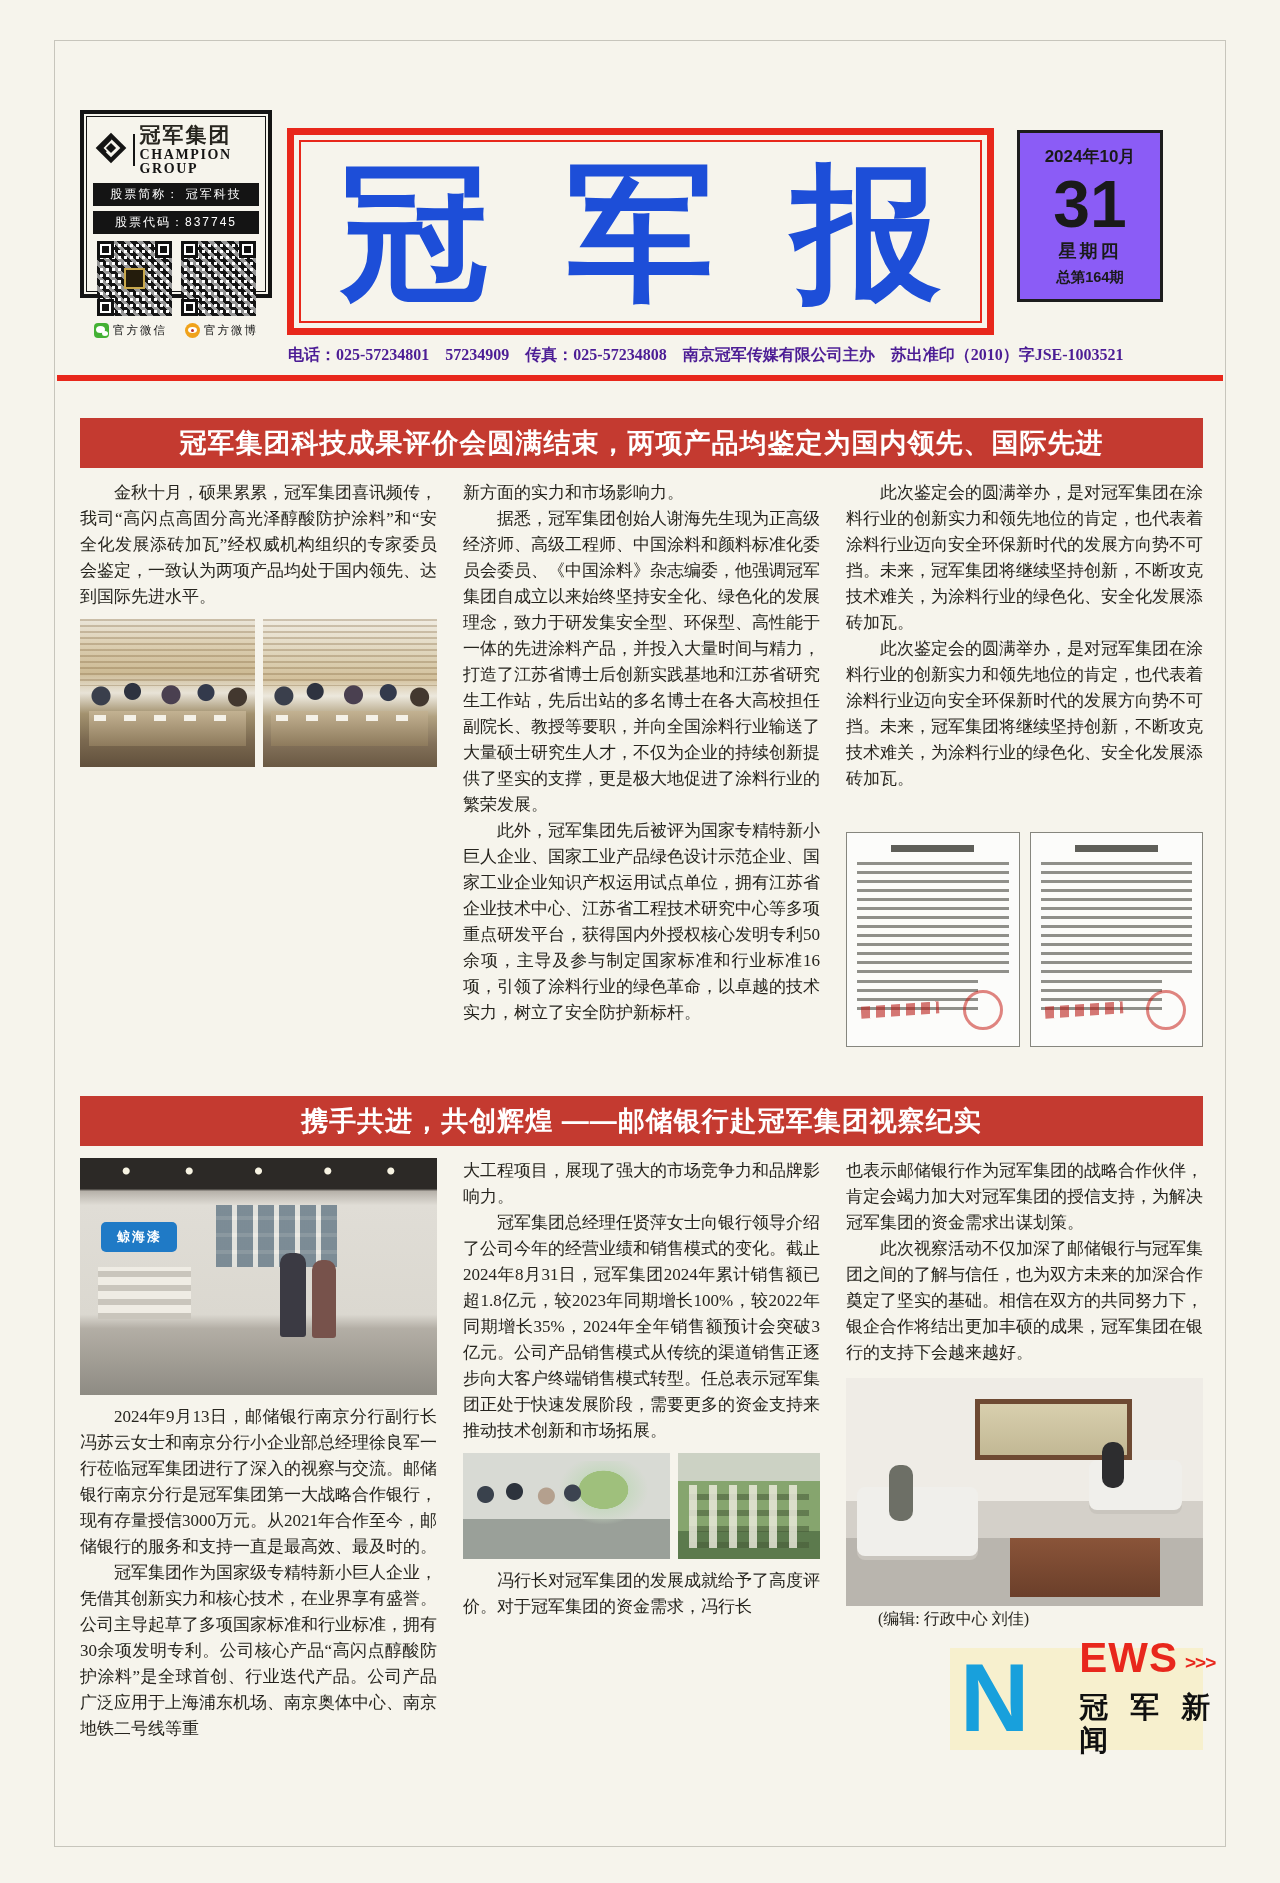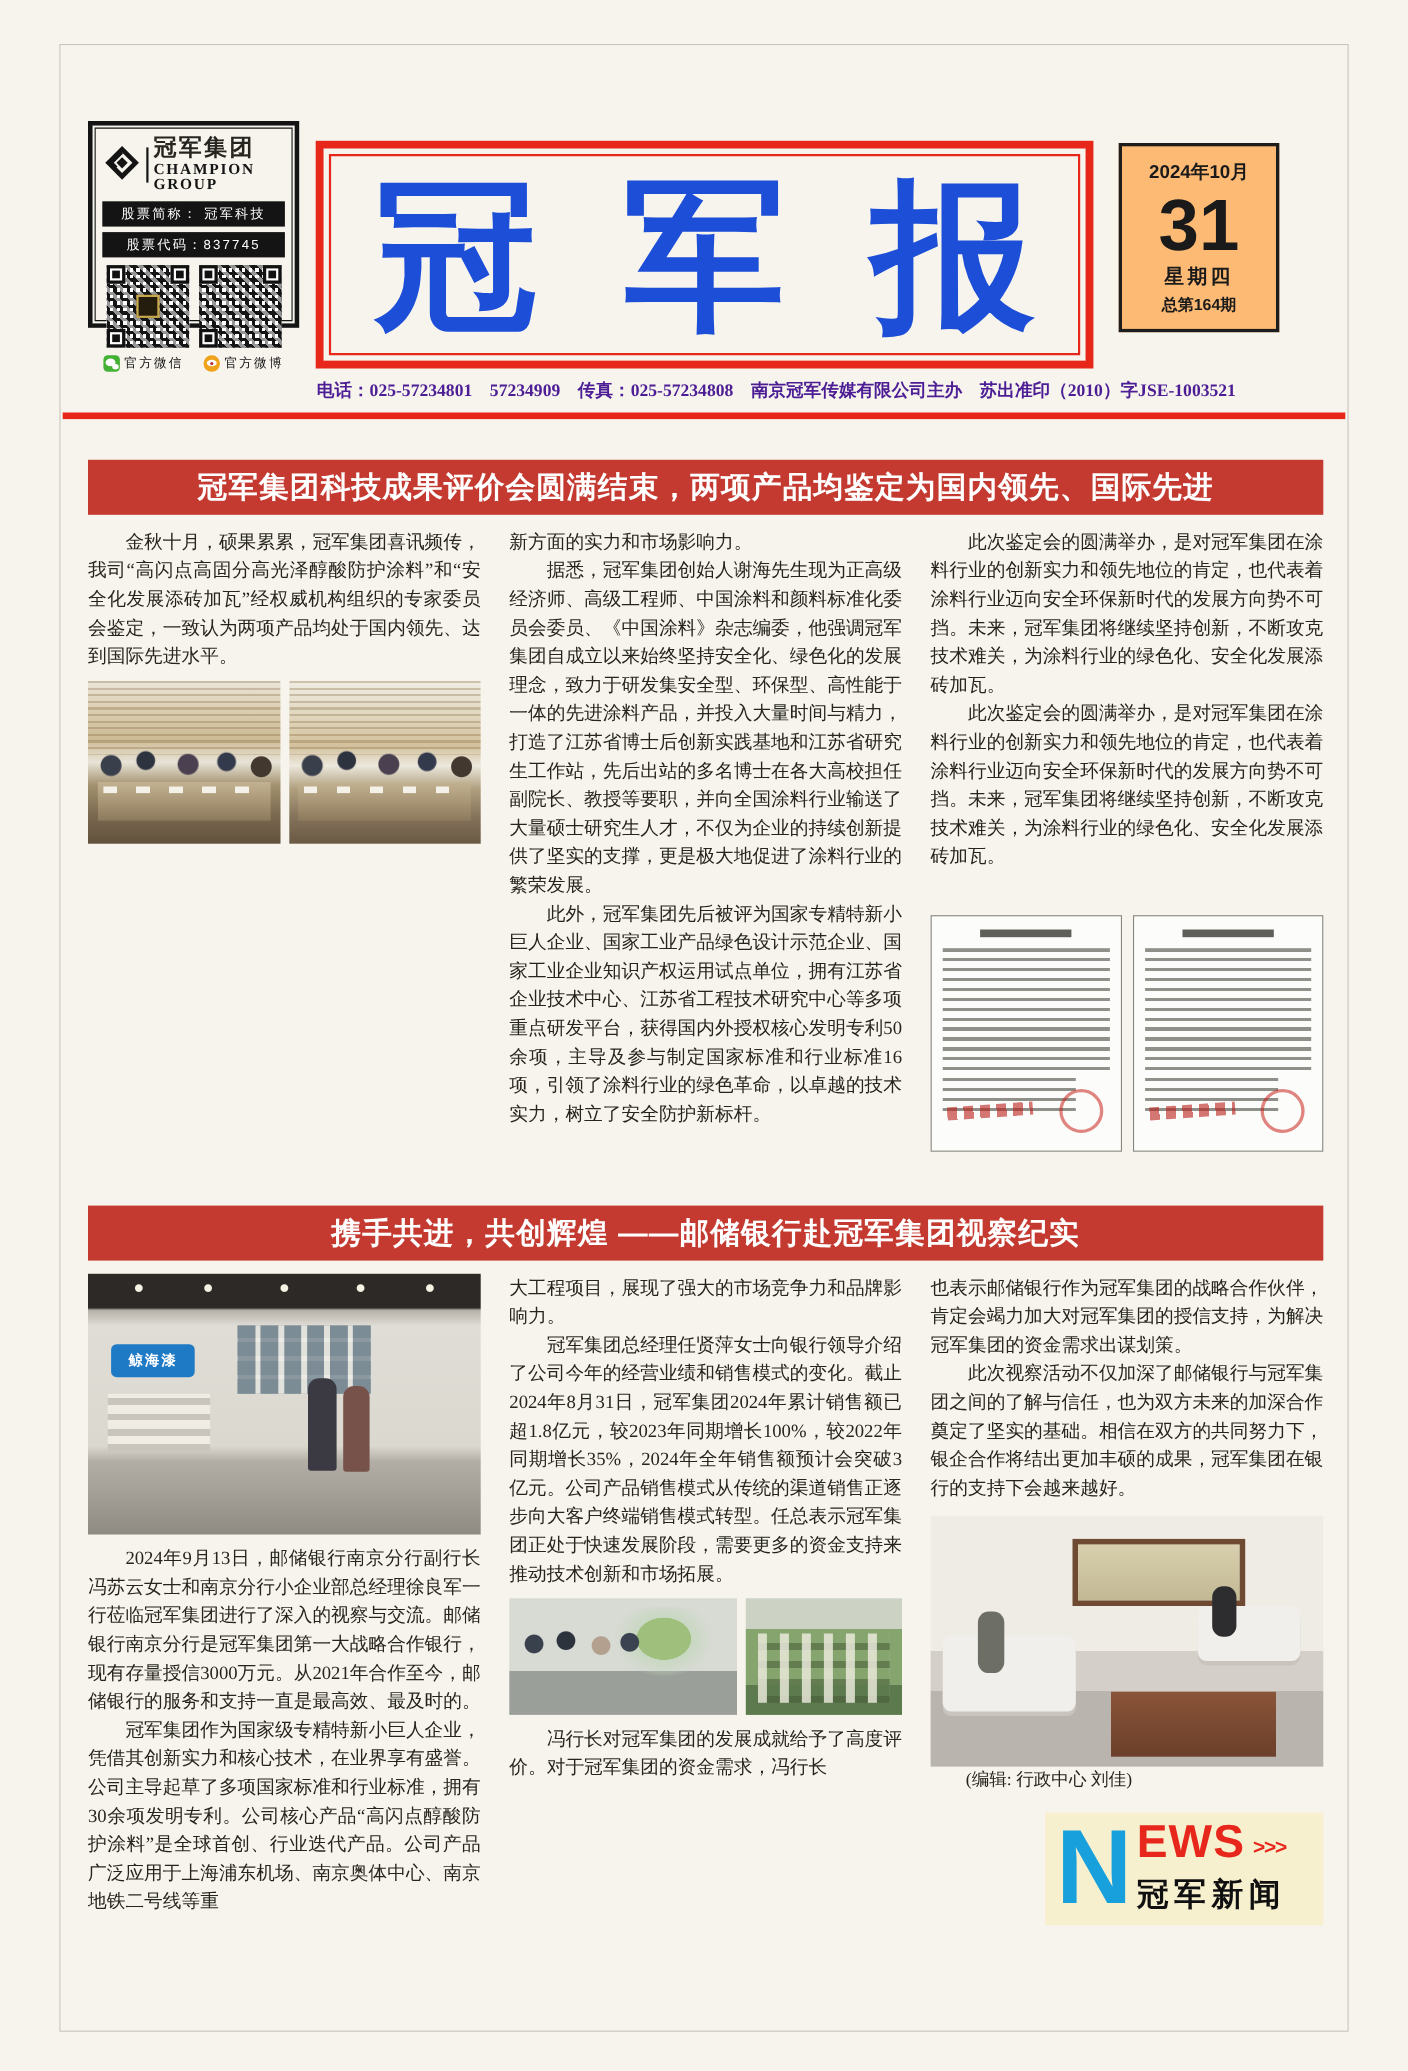--- a/index.html
+++ b/index.html
@@ -46,21 +46,21 @@
 
   .title-box{position:absolute;left:287px;top:128px;width:707px;height:207px;box-sizing:border-box;
     border:7px solid #e8271b;
     box-shadow:inset 0 0 0 5px #f6f4ec,inset 0 0 0 7px #e8271b;
     display:flex;align-items:center;justify-content:center;}
   .paper-title{font-size:148px;font-weight:bold;color:#1d4ed8;line-height:1;
     letter-spacing:78px;margin-right:-78px;white-space:nowrap;
     font-family:"DejaVu Serif","Liberation Serif",serif;}
 
   .date-box{position:absolute;left:1017px;top:130px;width:146px;height:172px;box-sizing:border-box;
-    border:3px solid #1d1d1d;background:#fdba74;display:flex;flex-direction:column;
+    border:3px solid #1d1d1d;background:#8b5cf6;display:flex;flex-direction:column;
     align-items:center;justify-content:center;font-family:"Liberation Sans",sans-serif;color:#1a1a1a;}
   .date-month{font-size:17px;font-weight:bold;}
   .date-day{font-size:66px;font-weight:bold;line-height:.95;margin:5px 0 3px;}
   .date-weekday{font-size:18px;font-weight:bold;letter-spacing:3px;}
   .date-issue{font-size:14.5px;font-weight:bold;margin-top:5px;}
 
   .contact-line{position:absolute;left:288px;top:345px;width:720px;
     font-family:Liberation Serif, serif;font-size:16px;font-weight:bold;
     color:#4c1d95;white-space:nowrap;}
 
@@ -163,21 +163,21 @@
   .ph-lounge .table{position:absolute;right:12%;bottom:4%;width:42%;height:26%;
     background:linear-gradient(180deg,#8a5439,#6b3f2a);}
   .ph-lounge .p1{position:absolute;left:12%;top:38%;width:24px;height:56px;border-radius:10px;background:#6d6f66;}
   .ph-lounge .p2{position:absolute;right:22%;top:28%;width:22px;height:46px;border-radius:10px;background:#2d2d2f;}
 
   .editor-line{margin-top:38px;font-size:16px;text-indent:1.5em;}
 
   .news-box{margin-top:16px;margin-left:auto;width:253px;height:102px;box-sizing:border-box;
     background:#f7f0ce;display:flex;align-items:center;gap:4px;padding:4px 10px 6px;}
   .news-n{font-family:"Liberation Sans",sans-serif;font-weight:bold;font-size:96px;line-height:.8;color:#18a0dc;}
-  .news-right{display:flex;flex-direction:column;gap:14px;}
+  .news-right{display:flex;flex-direction:column;gap:14px;margin-left:46px;}
   .news-top{display:flex;align-items:flex-end;gap:7px;}
   .news-ews{font-family:"Liberation Sans",sans-serif;font-weight:bold;font-size:42px;line-height:.9;color:#e8271c;letter-spacing:1px;}
   .news-arrows{font-family:"Liberation Sans",sans-serif;font-weight:bold;font-size:19px;color:#e8271c;letter-spacing:-1px;line-height:1.4;}
   .news-cn{font-family:"Liberation Sans",sans-serif;font-weight:bold;font-size:29px;color:#101010;letter-spacing:5px;line-height:1.15;}
 </style>
 </head>
 <body>
 
 <div class="page-frame"></div>
 

